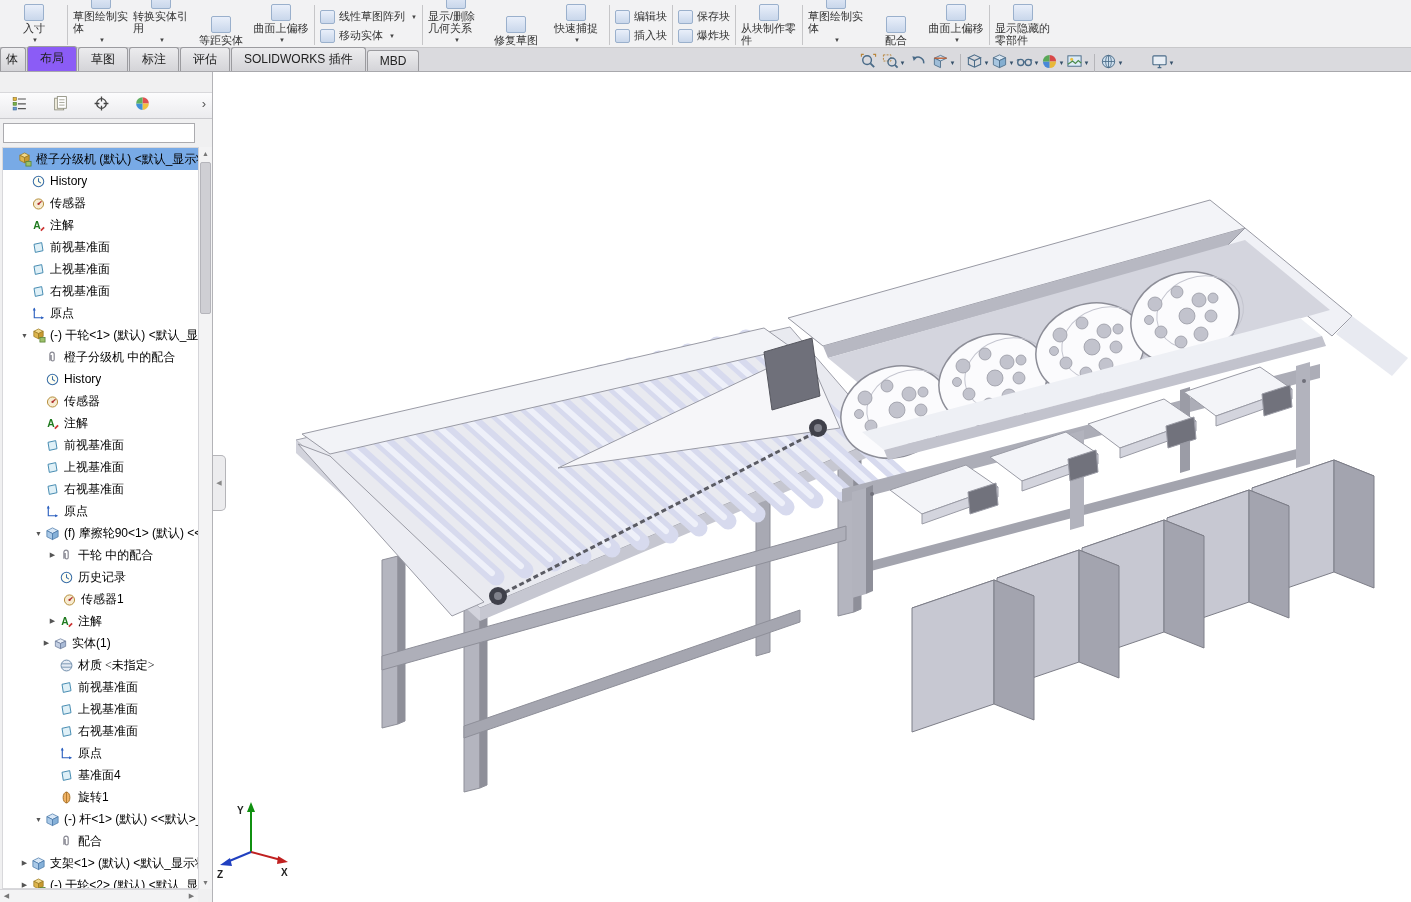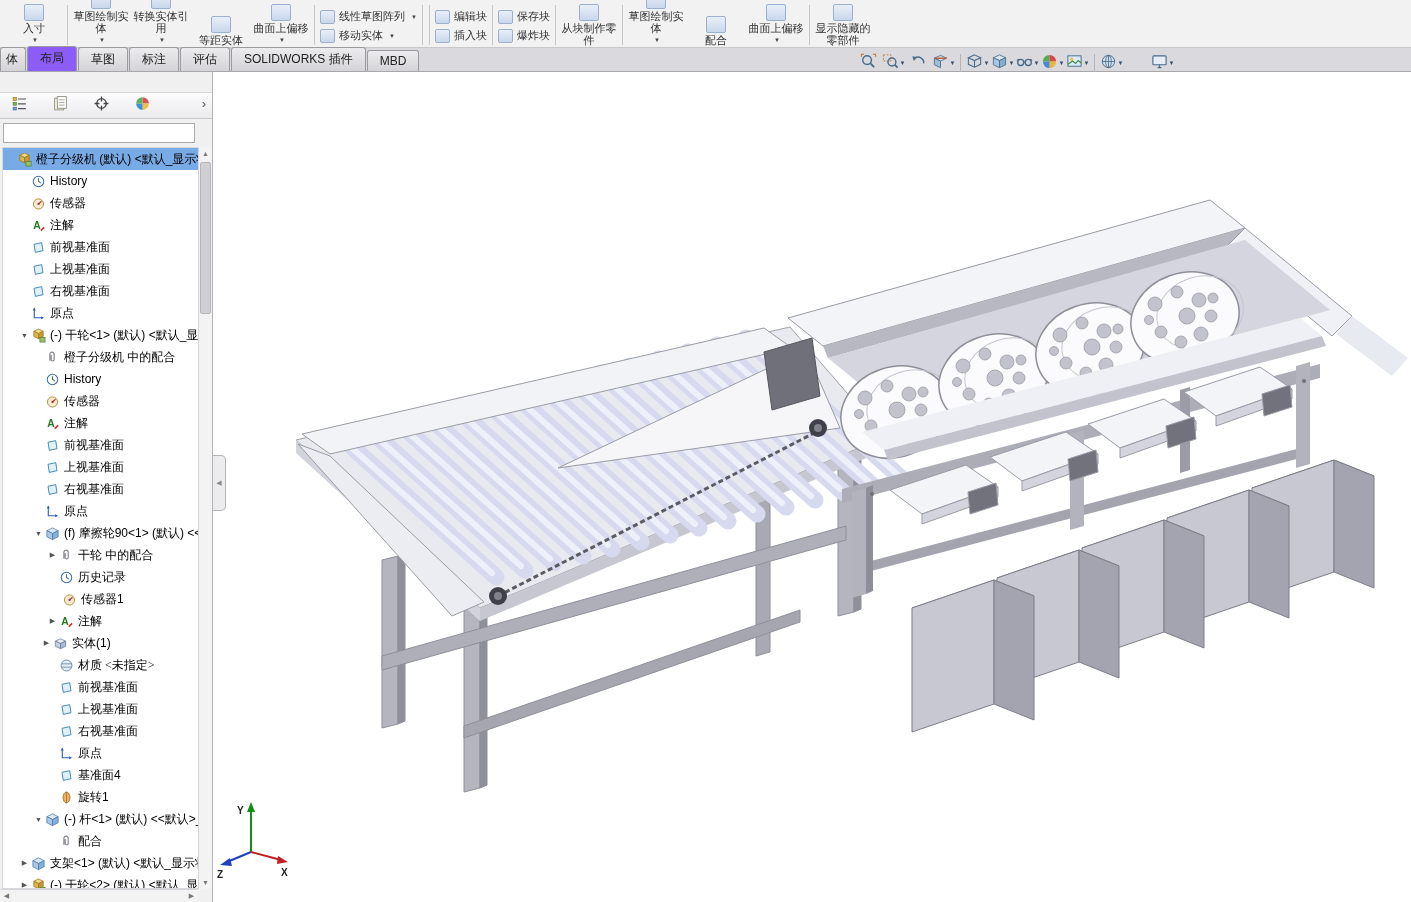--- a/index.html
+++ b/index.html
@@ -5,21 +5,21 @@
   html,body{margin:0;padding:0;width:1411px;height:902px;overflow:hidden;
     font-family:"Liberation Sans",sans-serif;background:#f0f0f1;}
   .app{position:absolute;inset:0;}
   
   .toolbar{position:absolute;top:0;left:0;right:0;height:48px;background:#f2f2f3;
     border-bottom:1px solid #c8c8ca;display:flex;align-items:flex-end;padding-left:4px;box-sizing:border-box;overflow:hidden;}
   .tb-group{display:flex;align-items:flex-end;}
   .tb-group.stack{flex-direction:column;align-items:flex-start;justify-content:flex-end;gap:4px;padding:0 2px 4px 2px;}
   .tb-sep{width:1px;background:#c6c6c8;height:40px;margin:0 3px 2px 3px;}
   .tb-big{width:60px;height:46px;display:flex;flex-direction:column;align-items:center;justify-content:flex-end;
-    font-size:11px;line-height:12px;text-align:center;color:#333;padding:1px 2px;box-sizing:border-box;cursor:default;}
+    font-size:11px;line-height:12px;color:#333;padding:1px 2px;box-sizing:border-box;cursor:default;}
   .tb-ico{width:18px;height:15px;background:linear-gradient(#e9effa,#c9d7eb);border:1px solid #9ab0cc;border-radius:2px;margin-bottom:1px;flex:none;}
   .tb-small{display:flex;align-items:center;font-size:11px;color:#333;gap:4px;white-space:nowrap;}
   .tb-small .tb-ico{width:13px;height:12px;margin:0;}
   .tb-caret{font-size:6px;color:#444;margin-left:2px;}
   
   .tabstrip{position:absolute;top:48px;left:0;right:0;height:24px;background:#dadade;
     border-bottom:1px solid #a8a8ac;display:flex;align-items:flex-end;padding-left:0;box-sizing:border-box;}
   .tab{background:linear-gradient(#ececee,#d4d4d8);border:1px solid #9b9b9f;border-bottom:none;
     padding:3px 12px 3px;font-size:12px;color:#222;border-radius:3px 3px 0 0;margin-right:1px;white-space:nowrap;cursor:default;}
   .tab.active{background:#8b5cf6;padding-bottom:4px;}
@@ -105,20 +105,36 @@
           <span>线性草图阵列</span>
           <span class="tb-caret">▼</span>
         </div>
         <div class="tb-small">
           <span class="tb-ico"></span>
           <span>移动实体</span>
           <span class="tb-caret">▼</span>
         </div>
       </div>
       <div class="tb-sep"></div>
+      <div class="tb-group">
+        <div class="tb-big">
+          <span class="tb-ico"></span>
+          <span>显示/删除几何关系</span>
+          <span class="tb-caret">▼</span>
+        </div>
+        <div class="tb-big">
+          <span class="tb-ico"></span>
+          <span>修复草图</span>
+        </div>
+        <div class="tb-big">
+          <span class="tb-ico"></span>
+          <span>快速捕捉</span>
+          <span class="tb-caret">▼</span>
+        </div>
+      </div>
       <div class="tb-sep"></div>
       <div class="tb-group stack">
         <div class="tb-small">
           <span class="tb-ico"></span>
           <span>编辑块</span>
         </div>
         <div class="tb-small">
           <span class="tb-ico"></span>
           <span>插入块</span>
         </div>

